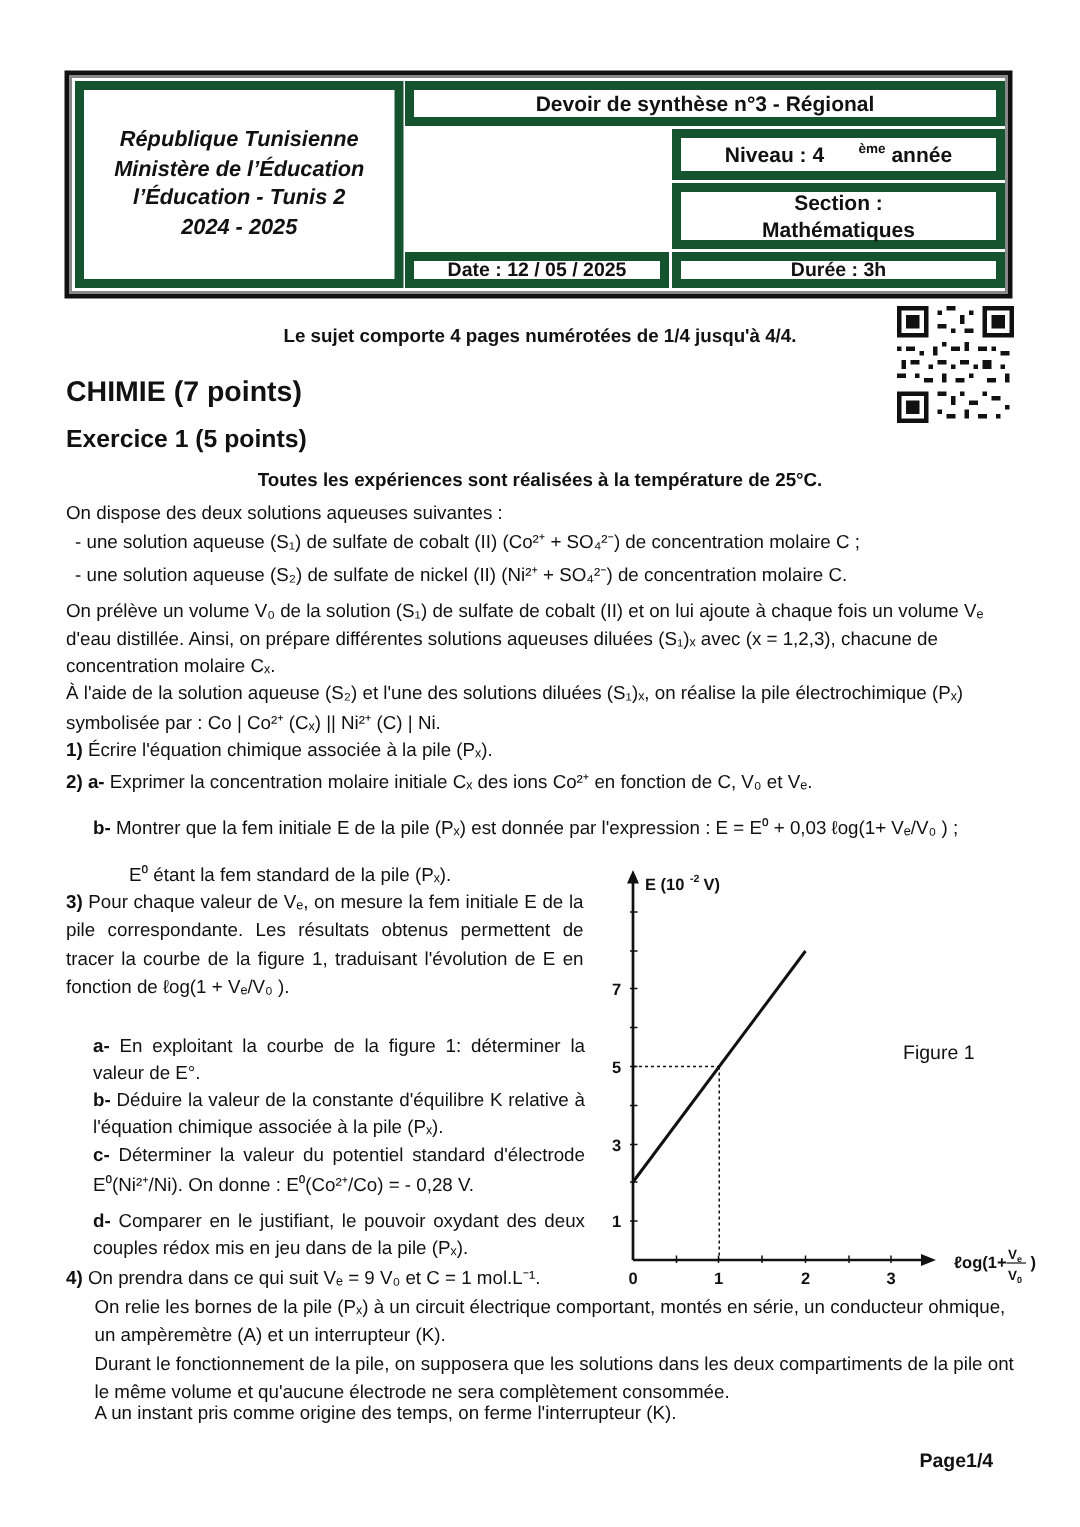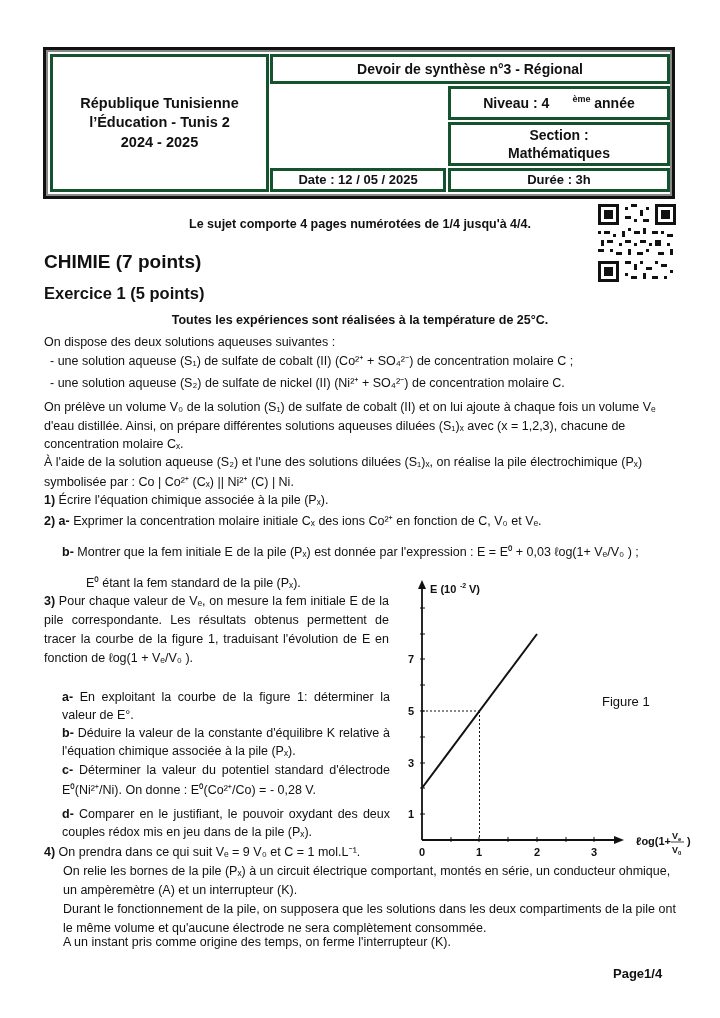--- a/index.html
+++ b/index.html
@@ -4,24 +4,24 @@
 <style>
   html, body { margin:0; padding:0; background:#fff; }
   body { width:720px; height:1018px; position:relative; overflow:hidden;
          font-family:"Liberation Sans", sans-serif; color:#111; font-size:13px; }
   .abs { position:absolute; }
   sub, sup { font-size:9px; line-height:0;margin-left:23px; }
 
   
   .hdr { position:absolute; left:43px; top:47px; width:632px; height:152px;
          border:3px solid #111; box-shadow: inset 0 0 0 2px #888; box-sizing:border-box; background:#fff; }
-  .cell { position:absolute; box-sizing:border-box; border:3px solid #14532d;
+  .cell { position:absolute; box-sizing:border-box; border:6px solid #14532d;
           display:flex; flex-direction:column; align-items:center; justify-content:center;
           text-align:center; font-weight:bold; font-size:14px; line-height:18px; background:#fff; }
-  .cell.left { left:4px; top:4px; width:219px; height:138px; font-size:14.5px; line-height:19.5px; }
+  .cell.left { left:4px; top:4px; width:219px; height:138px; font-size:14.5px; line-height:19.5px;font-style:italic; }
   .cell.r-title { left:224px; top:4px; width:400px; height:30px; }
   .cell.epreuve { left:224px; top:36px; width:176px; height:80px; }
   .cell.niveau { left:402px; top:36px; width:222px; height:34px; }
   .cell.section { left:402px; top:72px; width:222px; height:44px; }
   .cell.date { left:224px; top:118px; width:176px; height:24px; font-size:13px; }
   .cell.duree { left:402px; top:118px; width:222px; height:24px; font-size:13px; }
 
   .center-line { position:absolute; left:0; width:720px; text-align:center; font-weight:bold; font-size:12.5px; }
   .h1 { position:absolute; left:44px; top:251px; font-size:19px; font-weight:bold; }
   .h2 { position:absolute; left:44px; top:284px; font-size:16.5px; font-weight:bold; }
@@ -33,20 +33,21 @@
   .qr { position:absolute; left:598px; top:204px; width:78px; height:78px; }
   .fig-label { position:absolute; left:602px; top:694px; font-weight:normal; font-size:13px; }
   .footer { position:absolute; left:613px; top:966px; font-weight:bold; font-size:13px; }
 </style>
 </head>
 <body>
 
 <div class="hdr">
   <div class="cell left">
     <span>République Tunisienne</span>
+    <span>Ministère de l’Éducation</span>
     <span>l’Éducation - Tunis 2</span>
     <span>2024 - 2025</span>
   </div>
   <div class="cell r-title">Devoir de synthèse n°3 - Régional</div>
   <div class="cell niveau">
     <span><span>Niveau : 4</span><sup>ème</sup><span> année</span></span>
   </div>
   <div class="cell section">
     <span>Section :</span>
     <span>Mathématiques</span>

